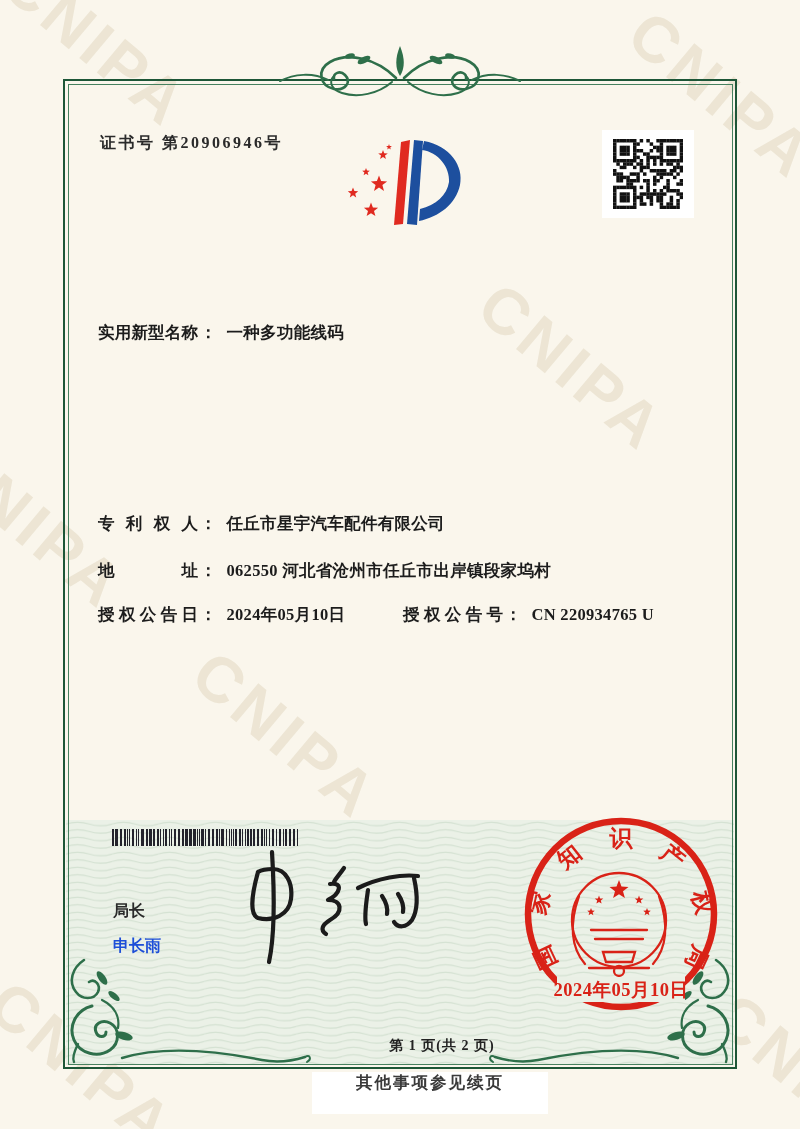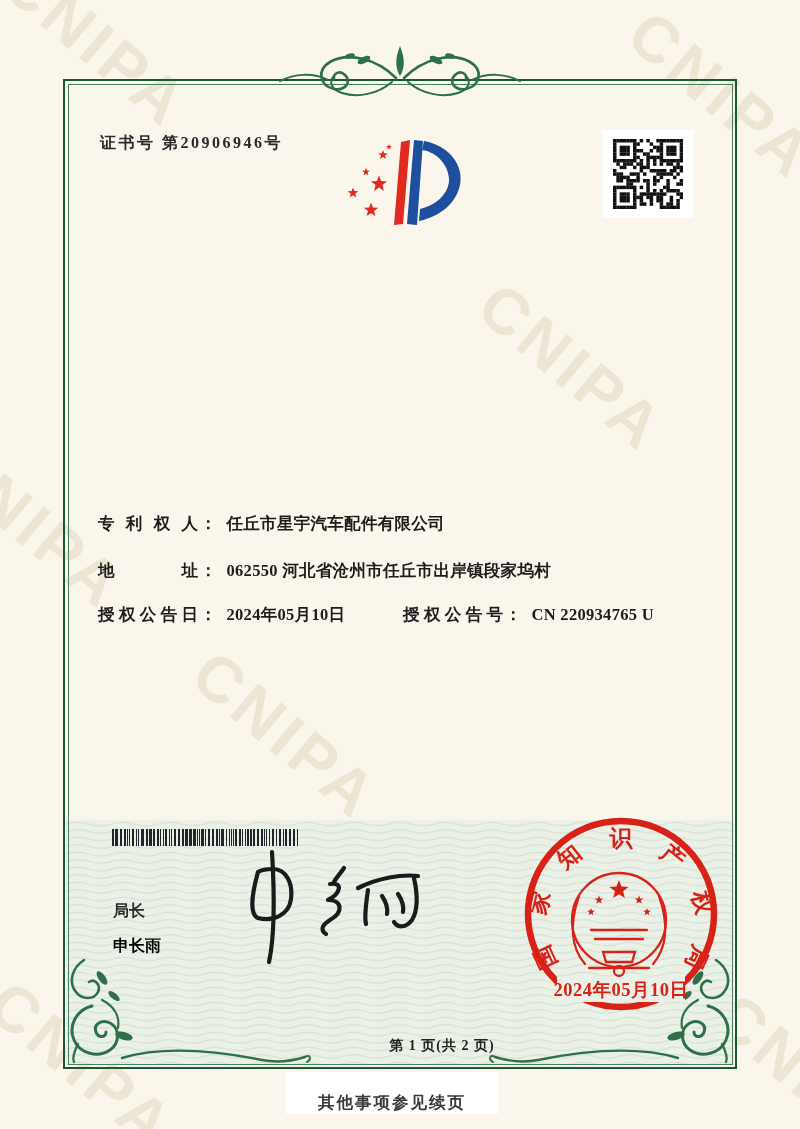--- a/index.html
+++ b/index.html
@@ -37,31 +37,31 @@
          color:#262626;text-align:justify;font-weight:500;}
   .paras p{margin:0 0 1px 0;text-indent:2em;}
   
   .band{position:absolute;left:66px;top:820px;width:668px;height:245px;}
   
   .barcode{position:absolute;left:112px;top:829px;}
   
   .sig-title{position:absolute;left:113px;top:901px;font-family:"Liberation Sans",sans-serif;
              font-weight:700;font-size:16px;color:#2b2b2b;}
   .sig-name{position:absolute;left:113px;top:936px;font-family:"Liberation Sans",sans-serif;
-            font-weight:700;font-size:16px;color:#000000;}
+            font-weight:700;font-size:16px;color:#1d4ed8;}
   .sig-script{position:absolute;left:225px;top:845px;}
   
   .seal{position:absolute;left:515px;top:810px;}
   .seal-ch{font-family:"Liberation Serif",serif;font-size:23px;font-weight:700;fill:#d92217;text-anchor:middle;}
   .seal-date{font-family:"Liberation Serif",serif;font-size:18.5px;font-weight:700;fill:#d92217;text-anchor:middle;letter-spacing:0.5px;}
   
   .pageno{position:absolute;left:63px;top:1037px;width:670px;text-align:center;
           font-size:14px;font-weight:600;letter-spacing:1px;color:#222;padding-left:44px;}
-  .cont-box{position:absolute;left:286px;top:1072px;width:212px;height:42px;background:#ffffff;
-            display:flex;align-items:flex-end;justify-content:center;}
+  .cont-box{position:absolute;left:312px;top:1072px;width:236px;height:42px;background:#ffffff;
+            display:flex;align-items:flex-start;justify-content:center;}
   .cont-box span{font-size:16.5px;font-weight:600;letter-spacing:2px;color:#3a3a3a;}
   
   .top-fl{position:absolute;left:272px;top:40px;}
   .corner-l{position:absolute;left:62px;top:948px;}
   .corner-r{position:absolute;left:488px;top:948px;transform:scaleX(-1);}
   svg{display:block;}
 </style>
 </head>
 <body>
 
@@ -396,20 +396,23 @@
           <rect x="50" y="66.66666666666667" width="3.4833333333333334" height="3.4833333333333334"></rect>
           <rect x="53.333333333333336" y="66.66666666666667" width="3.4833333333333334" height="3.4833333333333334"></rect>
           <rect x="56.66666666666667" y="66.66666666666667" width="3.4833333333333334" height="3.4833333333333334"></rect>
           <rect x="60" y="66.66666666666667" width="3.4833333333333334" height="3.4833333333333334"></rect>
           <rect x="63.333333333333336" y="66.66666666666667" width="3.4833333333333334" height="3.4833333333333334"></rect>
         </g>
       </svg>
   </div>
 
 
+  <div class="row row-b">
+    <span class="flabel">实用新型名称</span><span class="fsep">：</span><span class="fvalue">一种多功能线码</span>
+  </div>
   <div class="row row-f">
     <span class="flabel">专利权人</span><span class="fsep">：</span><span class="fvalue">任丘市星宇汽车配件有限公司</span>
   </div>
   <div class="row row-g">
     <span class="flabel">地址</span><span class="fsep">：</span><span class="fvalue">062550 河北省沧州市任丘市出岸镇段家坞村</span>
   </div>
   <div class="row row-h">
     <span class="flabel">授权公告日</span><span class="fsep">：</span><span class="fvalue">2024年05月10日</span>
     <span class="grp2">
       <span class="flabel">授权公告号</span><span class="fsep">：</span><span class="fvalue">CN 220934765 U</span>

